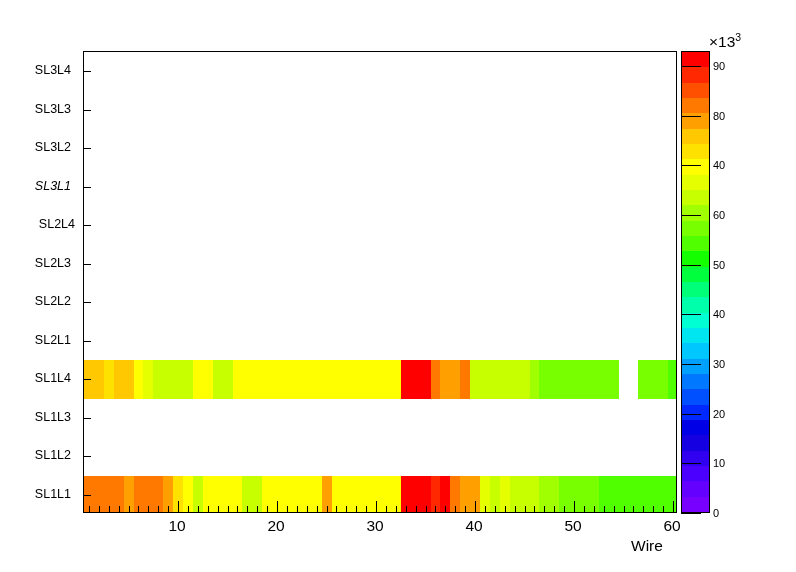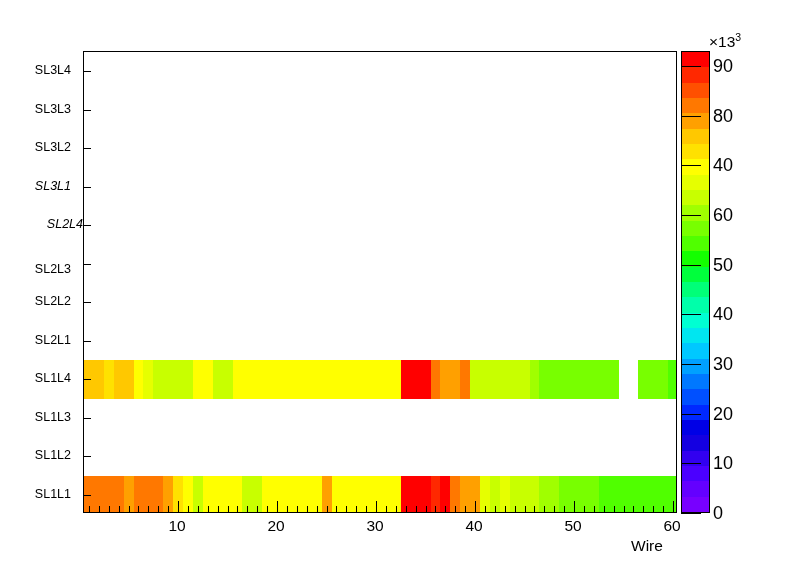--- a/index.html
+++ b/index.html
@@ -117,21 +117,21 @@
   .ptick {
     position: absolute;
     left: 681px;
     width: 20px;
     height: 0;
     border-top: 1px solid #000000;
   }
   .plabel {
     position: absolute;
     left: 713px;
-    font-size: 18px;
+    font-size: 11px;
     color: #000000;
     white-space: nowrap;
     transform: translateY(-50%);
   }
   #palette-exponent {
     position: absolute;
     left: 709px;
     top: 31px;
     font-size: 15.5px;
     color: #000000;
@@ -346,22 +346,22 @@
       </div>
   </div>
 
   <div id="y-labels">
       <div class="ylabel" style="left: 0px; width: 71px; right: auto; top: 493.75px;">SL1L1</div>
       <div class="ylabel" style="left: 0px; width: 71px; right: auto; top: 455.25px;">SL1L2</div>
       <div class="ylabel" style="left: 0px; width: 71px; right: auto; top: 416.75px; text-align: right;">SL1L3</div>
       <div class="ylabel" style="left: 0px; width: 71px; right: auto; top: 378.25px;">SL1L4</div>
       <div class="ylabel" style="left: 0px; width: 71px; right: auto; top: 339.75px;">SL2L1</div>
       <div class="ylabel" style="left: 0px; width: 71px; right: auto; top: 301.25px;">SL2L2</div>
-      <div class="ylabel" style="left: 0px; width: 71px; right: auto; top: 262.75px; margin-top: 6px;">SL2L3</div>
-      <div class="ylabel" style="left: 12px; width: 71px; right: auto; top: 224.25px; font-style: italic;">SL2L4</div>
+      <div class="ylabel" style="left: 0px; width: 71px; right: auto; top: 262.75px;">SL2L3</div>
+      <div class="ylabel" style="left: 4px; width: 71px; right: auto; top: 224.25px;">SL2L4</div>
       <div class="ylabel" style="left: 0px; width: 71px; right: auto; top: 185.75px; font-style: italic;">SL3L1</div>
       <div class="ylabel" style="left: 0px; width: 71px; right: auto; top: 147.25px;">SL3L2</div>
       <div class="ylabel" style="left: 0px; width: 71px; right: auto; top: 108.75px;">SL3L3</div>
       <div class="ylabel" style="left: 0px; width: 71px; right: auto; top: 70.25px;">SL3L4</div>
     </div>
   <div id="x-labels">
       <div class="xlabel" style="left: 177.05px;">10</div>
       <div class="xlabel" style="left: 276.05px;">20</div>
       <div class="xlabel" style="left: 375.05px;">30</div>
       <div class="xlabel" style="left: 474.05px;">40</div>

